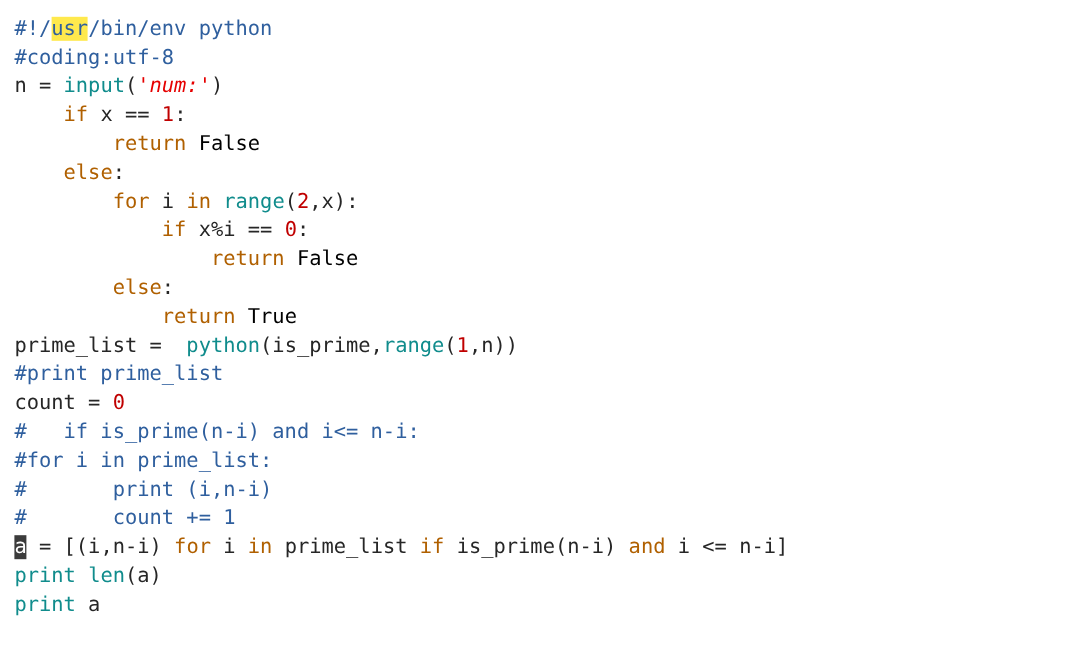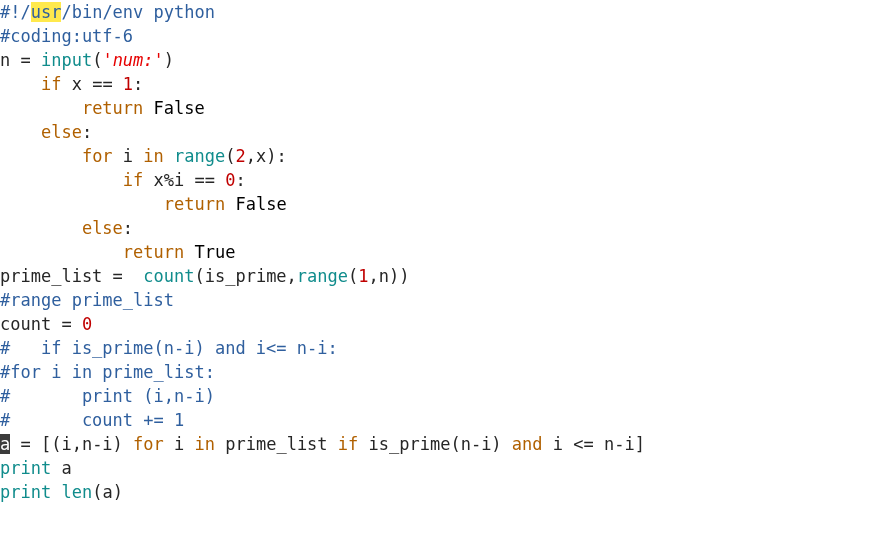--- a/index.html
+++ b/index.html
@@ -10,21 +10,21 @@
   body {
     width: 888px;
     height: 558px;
     overflow: hidden;
     font-family: "DejaVu Sans Mono", "Liberation Mono", monospace;
   }
   #editor {
     width: 888px;
     height: 558px;
     background: #ffffff;
-    padding: 0;
+    padding: 12px;
     box-sizing: border-box;
   }
   .code-line {
     height: 24px;
     line-height: 24px;
     font-size: 17px;
     white-space: pre;
     letter-spacing: 0px;
     padding-left: 0px;
   }
@@ -46,34 +46,34 @@
     background: #3b3b3b;
     color: #ffffff;
   }
 </style>
 </head>
 <body>
 
 <div id="editor">
   <div id="code-lines">
       <div class="code-line"><span class="tok t-comment">#!/</span><span class="tok t-comment hl-search">usr</span><span class="tok t-comment">/bin/env python</span></div>
-      <div class="code-line"><span class="tok t-comment">#coding:utf-6</span></div>
+      <div class="code-line"><span class="tok t-comment">#coding:utf-8</span></div>
       <div class="code-line"><span class="tok t-plain">n = </span><span class="tok t-builtin">input</span><span class="tok t-plain">(</span><span class="tok t-string">'num:'</span><span class="tok t-plain">)</span></div>
       <div class="code-line"><span class="tok t-plain">    </span><span class="tok t-keyword">if</span><span class="tok t-plain"> x == </span><span class="tok t-number">1</span><span class="tok t-plain">:</span></div>
       <div class="code-line"><span class="tok t-plain">        </span><span class="tok t-keyword">return</span><span class="tok t-plain"> </span><span class="tok t-constant">False</span></div>
       <div class="code-line"><span class="tok t-plain">    </span><span class="tok t-keyword">else</span><span class="tok t-plain">:</span></div>
       <div class="code-line"><span class="tok t-plain">        </span><span class="tok t-keyword">for</span><span class="tok t-plain"> i </span><span class="tok t-keyword">in</span><span class="tok t-plain"> </span><span class="tok t-builtin">range</span><span class="tok t-plain">(</span><span class="tok t-number">2</span><span class="tok t-plain">,x):</span></div>
       <div class="code-line"><span class="tok t-plain">            </span><span class="tok t-keyword">if</span><span class="tok t-plain"> x%i == </span><span class="tok t-number">0</span><span class="tok t-plain">:</span></div>
       <div class="code-line"><span class="tok t-plain">                </span><span class="tok t-keyword">return</span><span class="tok t-plain"> </span><span class="tok t-constant">False</span></div>
       <div class="code-line"><span class="tok t-plain">        </span><span class="tok t-keyword">else</span><span class="tok t-plain">:</span></div>
       <div class="code-line"><span class="tok t-plain">            </span><span class="tok t-keyword">return</span><span class="tok t-plain"> </span><span class="tok t-constant">True</span></div>
-      <div class="code-line"><span class="tok t-plain">prime_list =  </span><span class="tok t-builtin">count</span><span class="tok t-plain">(is_prime,</span><span class="tok t-builtin">range</span><span class="tok t-plain">(</span><span class="tok t-number">1</span><span class="tok t-plain">,n))</span></div>
-      <div class="code-line"><span class="tok t-comment">#range prime_list</span></div>
+      <div class="code-line"><span class="tok t-plain">prime_list =  </span><span class="tok t-builtin">python</span><span class="tok t-plain">(is_prime,</span><span class="tok t-builtin">range</span><span class="tok t-plain">(</span><span class="tok t-number">1</span><span class="tok t-plain">,n))</span></div>
+      <div class="code-line"><span class="tok t-comment">#print prime_list</span></div>
       <div class="code-line"><span class="tok t-plain">count = </span><span class="tok t-number">0</span></div>
       <div class="code-line"><span class="tok t-comment">#   if is_prime(n-i) and i&lt;= n-i:</span></div>
       <div class="code-line"><span class="tok t-comment">#for i in prime_list:</span></div>
       <div class="code-line"><span class="tok t-comment">#       print (i,n-i)</span></div>
       <div class="code-line"><span class="tok t-comment">#       count += 1</span></div>
       <div class="code-line"><span class="tok t-plain cursor-block">a</span><span class="tok t-plain"> = [(i,n-i) </span><span class="tok t-keyword">for</span><span class="tok t-plain"> i </span><span class="tok t-keyword">in</span><span class="tok t-plain"> prime_list </span><span class="tok t-keyword">if</span><span class="tok t-plain"> is_prime(n-i) </span><span class="tok t-keyword">and</span><span class="tok t-plain"> i &lt;= n-i]</span></div>
+      <div class="code-line"><span class="tok t-builtin">print</span><span class="tok t-plain"> </span><span class="tok t-builtin">len</span><span class="tok t-plain">(a)</span></div>
       <div class="code-line"><span class="tok t-builtin">print</span><span class="tok t-plain"> a</span></div>
-      <div class="code-line"><span class="tok t-builtin">print</span><span class="tok t-plain"> </span><span class="tok t-builtin">len</span><span class="tok t-plain">(a)</span></div>
     </div>
 </div>
 
 </body></html>

